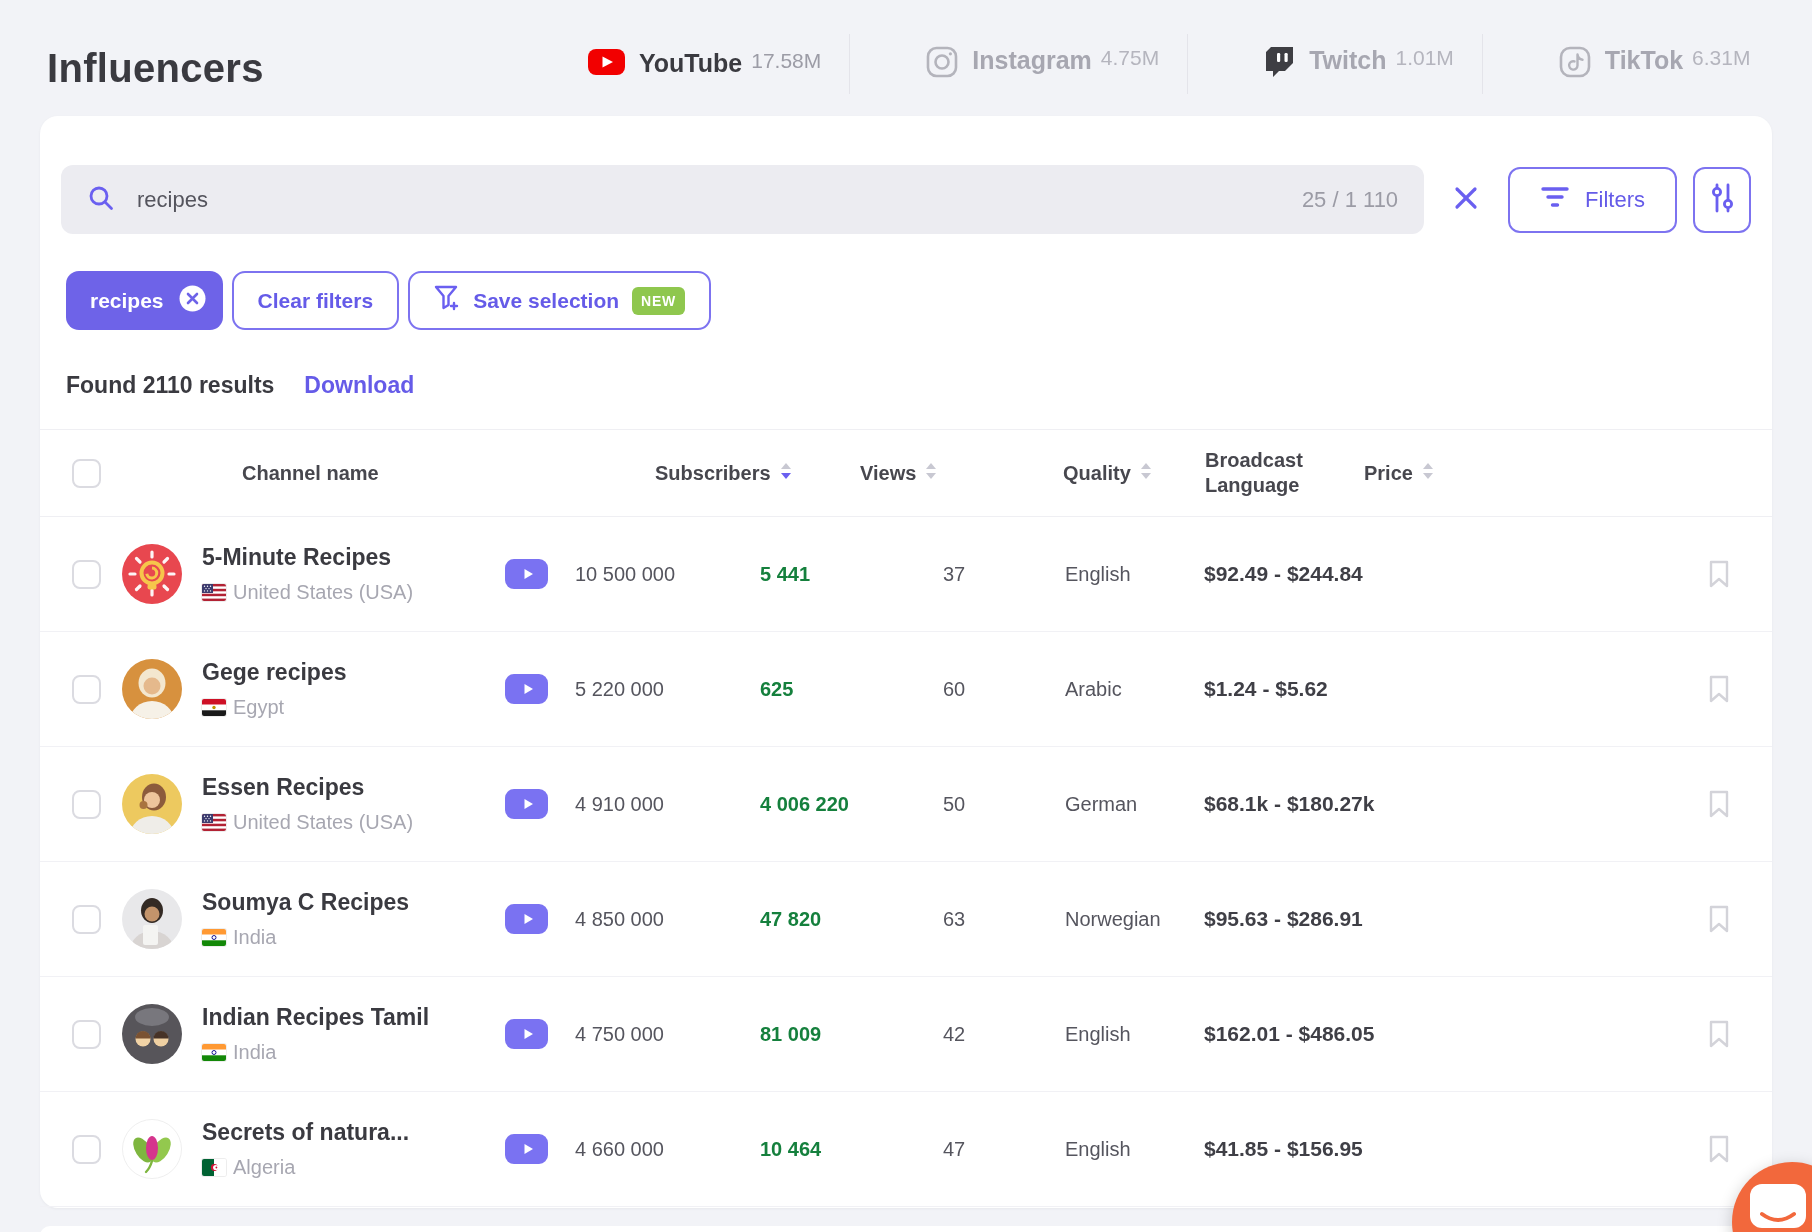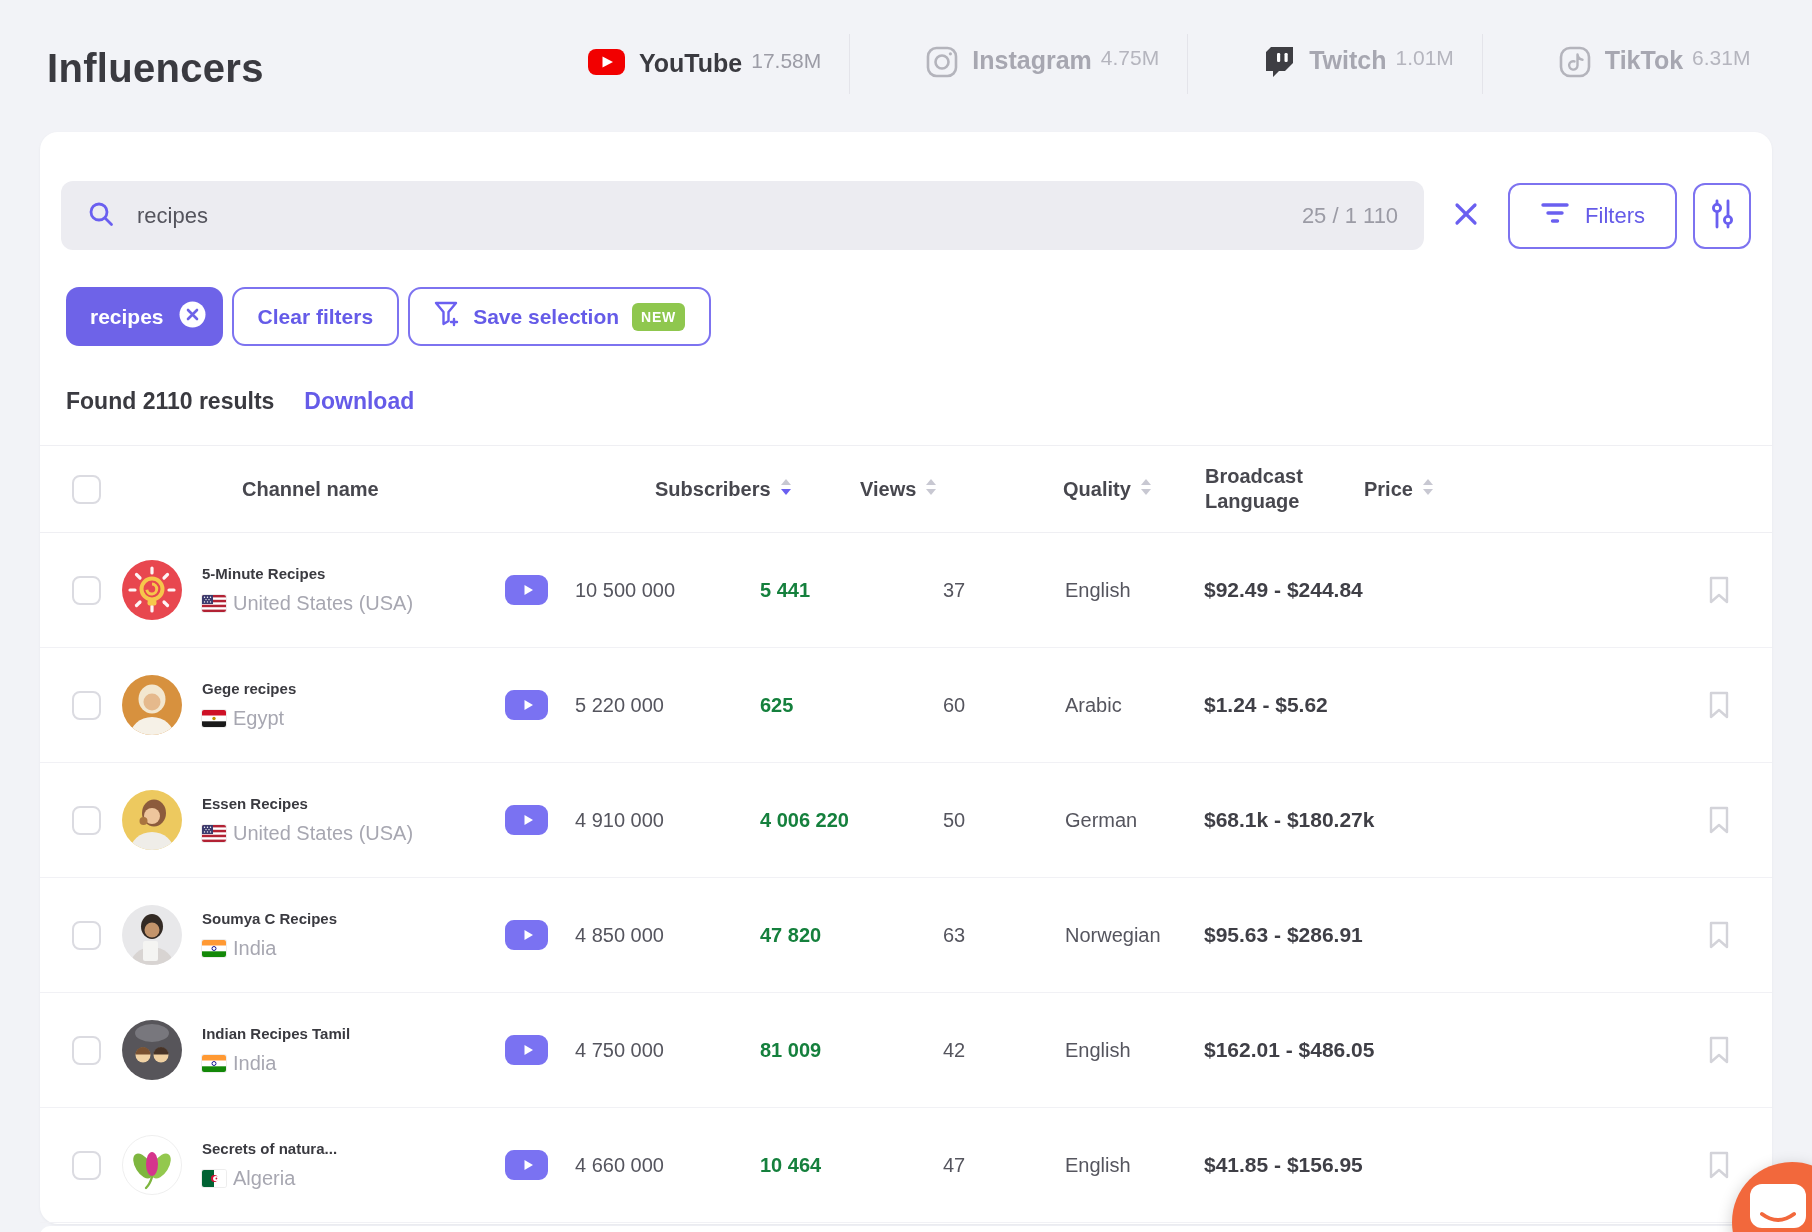--- a/index.html
+++ b/index.html
@@ -14,21 +14,21 @@
   .page-title { position:absolute; left:47px; top:46px; font-size:40px; font-weight:800; letter-spacing:.3px; color:#3A3A40; }
   .tabs { position:absolute; left:540px; top:0; height:128px; display:flex; align-items:center; }
   .tab { display:flex; align-items:flex-start; cursor:pointer;padding-left:48px; }
   .tab .tname { font-size:25px; font-weight:700; margin-left:14px; color:#A7A7B1; }
   .tab .tcount { font-size:21px; margin-left:9px; color:#B5B5BE; }
   .tab.active .tname { color:#3A3A40; }
   .tab.active .tcount { color:#9C9CA6; }
   .tabdiv { width:1px; height:60px; background:#E4E4EA; margin:0 28px; }
 
   
-  .card { position:absolute; left:40px; top:132px; width:1732px; height:1092px; background:#FFF;
+  .card { position:absolute; left:40px; top:116px; width:1732px; height:1092px; background:#FFF;
           border-radius:18px; box-shadow:0 1px 3px rgba(30,30,60,.05); }
 
   .search-row { position:absolute; top:49px; left:21px; right:21px; height:69px; display:flex; align-items:center; gap:16px; }
   .search-input { flex:1; height:69px; background:#ECECF1; border-radius:12px; display:flex; align-items:center;
                   padding:0 26px; gap:22px; cursor:text; }
   .search-text { font-size:22px; color:#54545D; flex:1; }
   .search-counter { font-size:22px; color:#9B9BA5; }
   .clear-x { width:36px; height:36px; background:none; border:none; cursor:pointer; display:flex; align-items:center; justify-content:center; margin:0 8px; }
   .filters-btn { height:66px; padding:0 30px; border:2px solid #7D73F0; border-radius:12px; background:#fff;
                  display:flex; align-items:center; gap:15px; font-family:inherit; font-size:22px; font-weight:400; color:#655BE8; cursor:pointer; }
@@ -49,21 +49,21 @@
   
   .table { position:absolute; top:313px; left:0; right:0; }
   .grid { display:grid; grid-template-columns:82px 80px 303px 70px 185px 183px 122px 139px 1fr 40px 26px; align-items:center; }
   .thead { height:88px; border-top:1px solid #EFEFF3; border-bottom:1px solid #EFEFF3;gap:20px; }
   .th { font-size:20px; font-weight:700; color:#47474E; display:flex; align-items:center; gap:9px; line-height:1.25; }
   .trow { height:115px; border-bottom:1px solid #F1F1F5; }
   .c-check { padding-left:32px; }
   .checkbox { width:29px; height:29px; border:2px solid #DBDBE1; border-radius:8px; background:#fff; display:block; cursor:pointer; }
   .avatar { width:60px; height:60px; display:block; }
   .avatar svg { display:block; }
-  .chname { font-size:15px; font-weight:700; color:#3A3A40; margin-bottom:10px; cursor:pointer; }
+  .chname { font-size:23px; font-weight:700; color:#3A3A40; margin-bottom:10px; cursor:pointer; }
   .country { display:flex; align-items:center; gap:7px; }
   .flag { width:24px; height:17px; border-radius:2px; overflow:hidden; display:block; box-shadow:0 0 0 1px rgba(0,0,0,.07); }
   .flag svg { display:block; }
   .country-label { font-size:20px; color:#A7A7B1; }
   .playbtn { width:43px; height:30px; border:none; border-radius:9px; background:#7A72F2; display:flex; align-items:center; justify-content:center; cursor:pointer; }
   .c-subs { font-size:20px; color:#55555E; }
   .c-views { font-size:20px; font-weight:700; color:#15803d; }
   .c-quality { font-size:20px; color:#55555E; }
   .c-lang { font-size:20px; color:#55555E; }
   .c-price { font-size:21px; font-weight:700; color:#3F3F46; }

